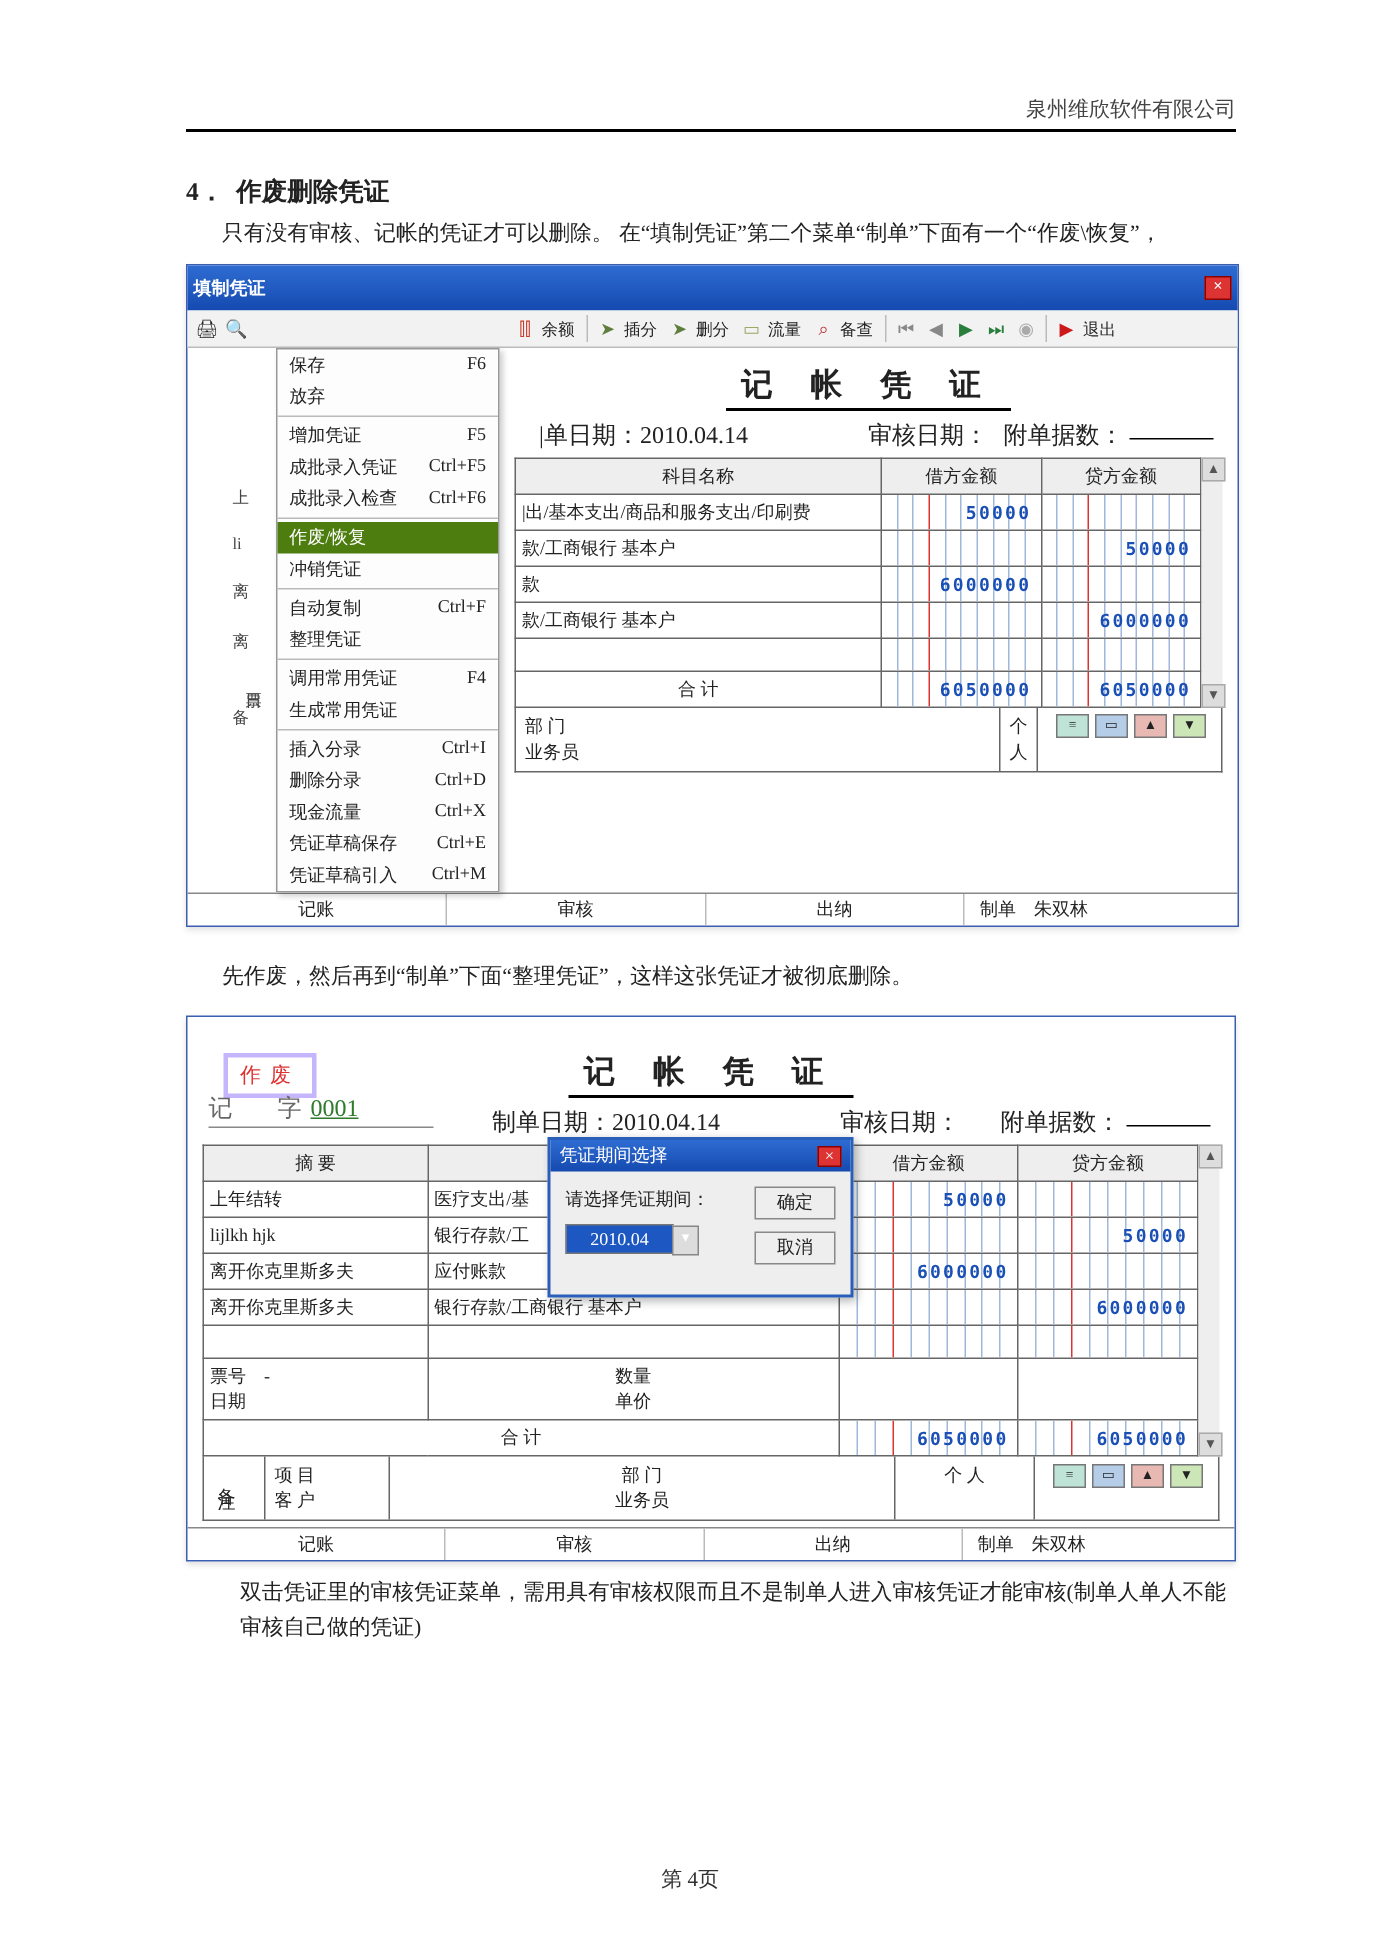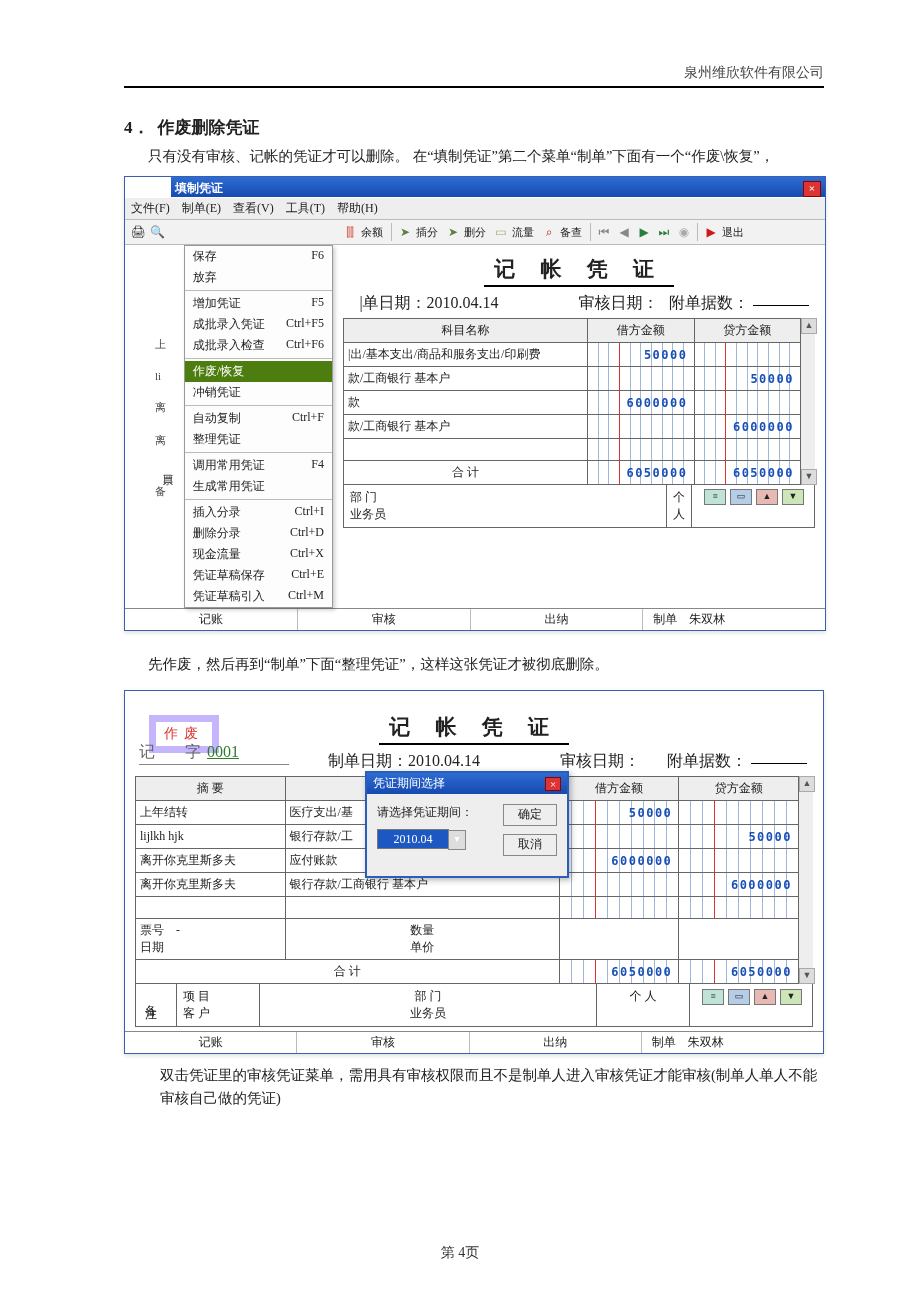--- a/index.html
+++ b/index.html
@@ -59,28 +59,27 @@
     margin-left: 0;
     width: 700px;
     border: 1px solid #3a5fb2;
     font-size: 12px;
     background: #fff;
     box-shadow: 0 2px 4px rgba(0,0,0,.12);
     font-family: "SimSun", serif;
   }
   .titlebar {
     background: linear-gradient(#2e6cd2, #154ab0);
-    height: 20px;
-    display: flex;
-    align-items: flex-end;
+    height: 30px;
+    display: flex;
+    align-items: center;
     justify-content: space-between;
     padding: 0 4px;
     color: #fff;
     font-weight: bold;
-    margin-left: 46px;
   }
   .titlebar .tlabel { font-size: 12px; }
   .close-x {
     width: 16px; height: 14px;
     background: #d33;
     border: 1px solid #8b0000;
     color: #fff;
     font-size: 11px;
     text-align: center;
     line-height: 12px;
@@ -178,21 +177,21 @@
   }
   .voucher-meta .mid { flex: 1; display: flex; gap: 80px; justify-content: center; }
   .attach-box { display: flex; align-items: flex-start; gap: 4px; }
   .attach-line { width: 56px; border-bottom: 1px solid #000; display: inline-block; height: 12px; }
   .void-stamp {
     position: absolute;
     left: 24px;
     top: 24px;
     width: 56px;
     height: 24px;
-    border: 7px solid #c4b5fd;
+    border: 3px solid #c4b5fd;
     color: #d33;
     font-size: 14px;
     display: flex;
     align-items: center;
     justify-content: center;
     letter-spacing: 6px;
   }
   .voucher-seq {
     position: absolute;
     left: 14px;
@@ -391,27 +390,20 @@
 
   <div class="heading">
     <span class="num">4．</span><span>作废删除凭证</span>
   </div>
   <p class="body-text">只有没有审核、记帐的凭证才可以删除。 在“填制凭证”第二个菜单“制单”下面有一个“作废\恢复”，</p>
 
   <div class="appwin">
     <div class="titlebar">
       <span class="tlabel">填制凭证</span>
       <span class="close-x">×</span>
-    </div>
-    <div class="menubar">
-      <span>文件(F)</span>
-      <span>制单(E)</span>
-      <span>查看(V)</span>
-      <span>工具(T)</span>
-      <span>帮助(H)</span>
     </div>
     <div class="toolbar">
       <span class="tbicon">🖨</span>
       <span class="tbicon">🔍</span>
       <span style="width:170px"></span>
       <span class="tbicon" style="color:#cc3a2a">⫿⫿</span>
       <span class="tblabel">余额</span>
       <span class="tb-sep"></span>
       <span class="tbicon tb-arrow">➤</span>
       <span class="tblabel">插分</span>

